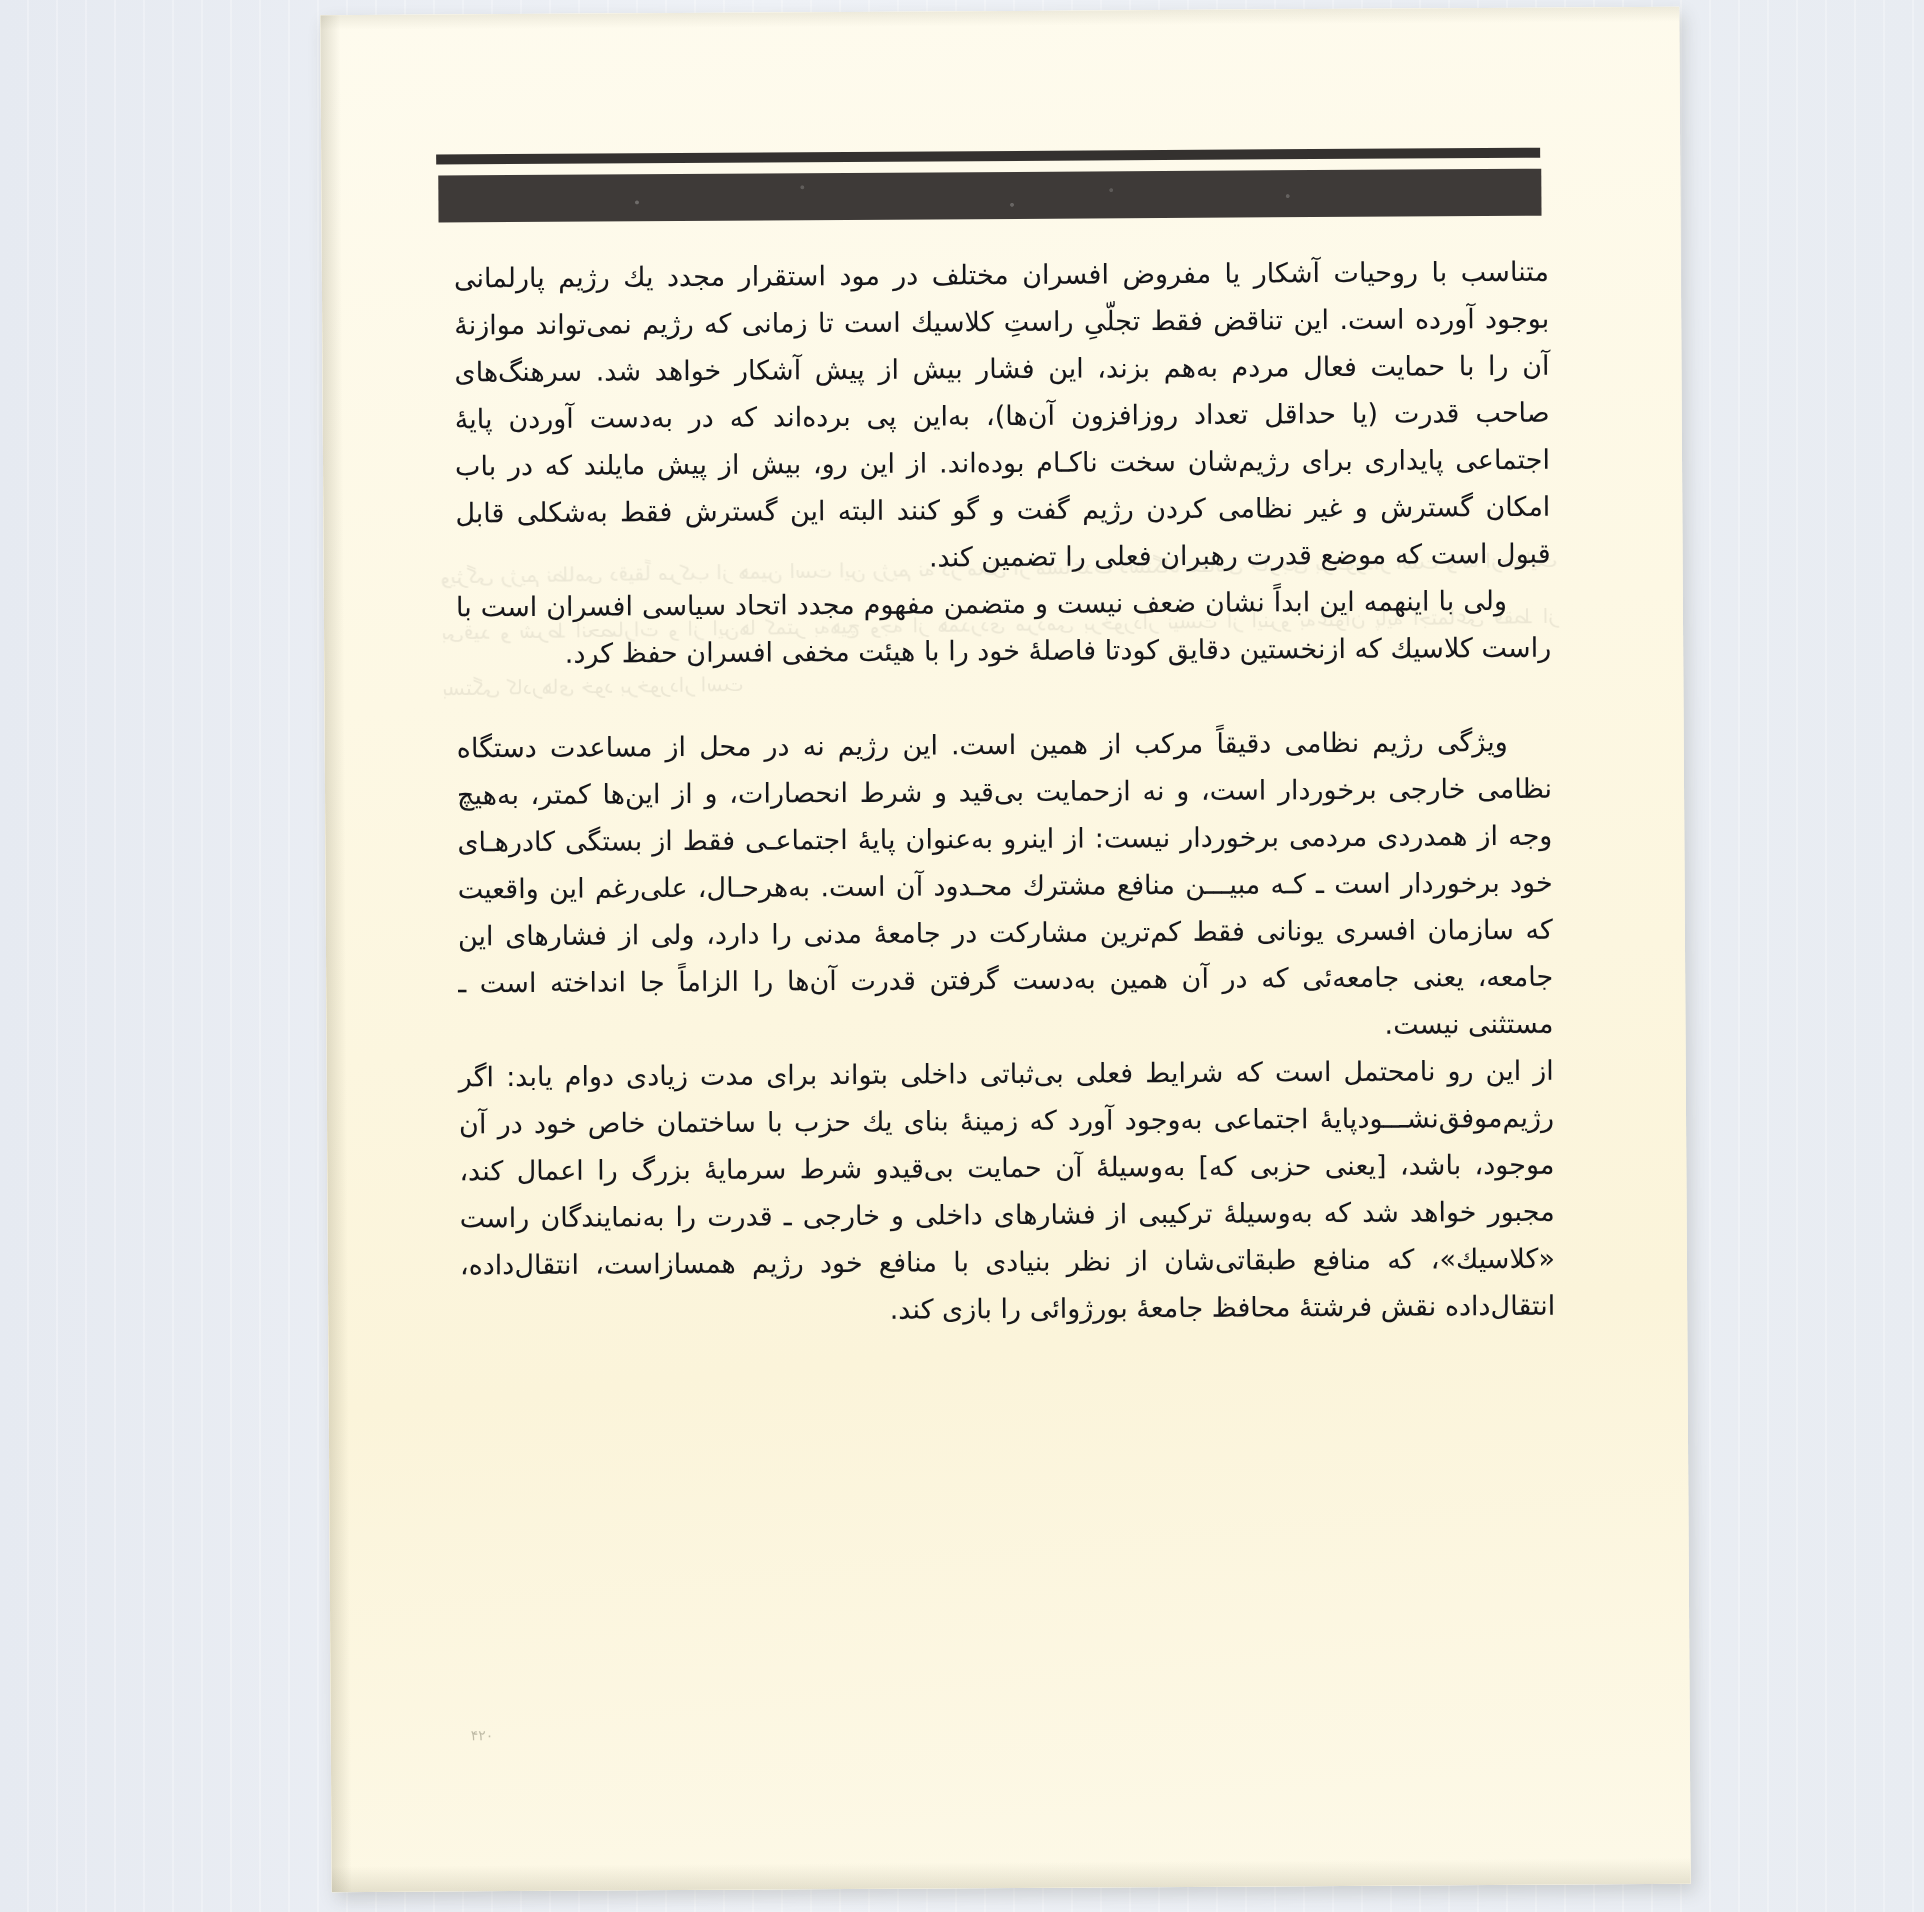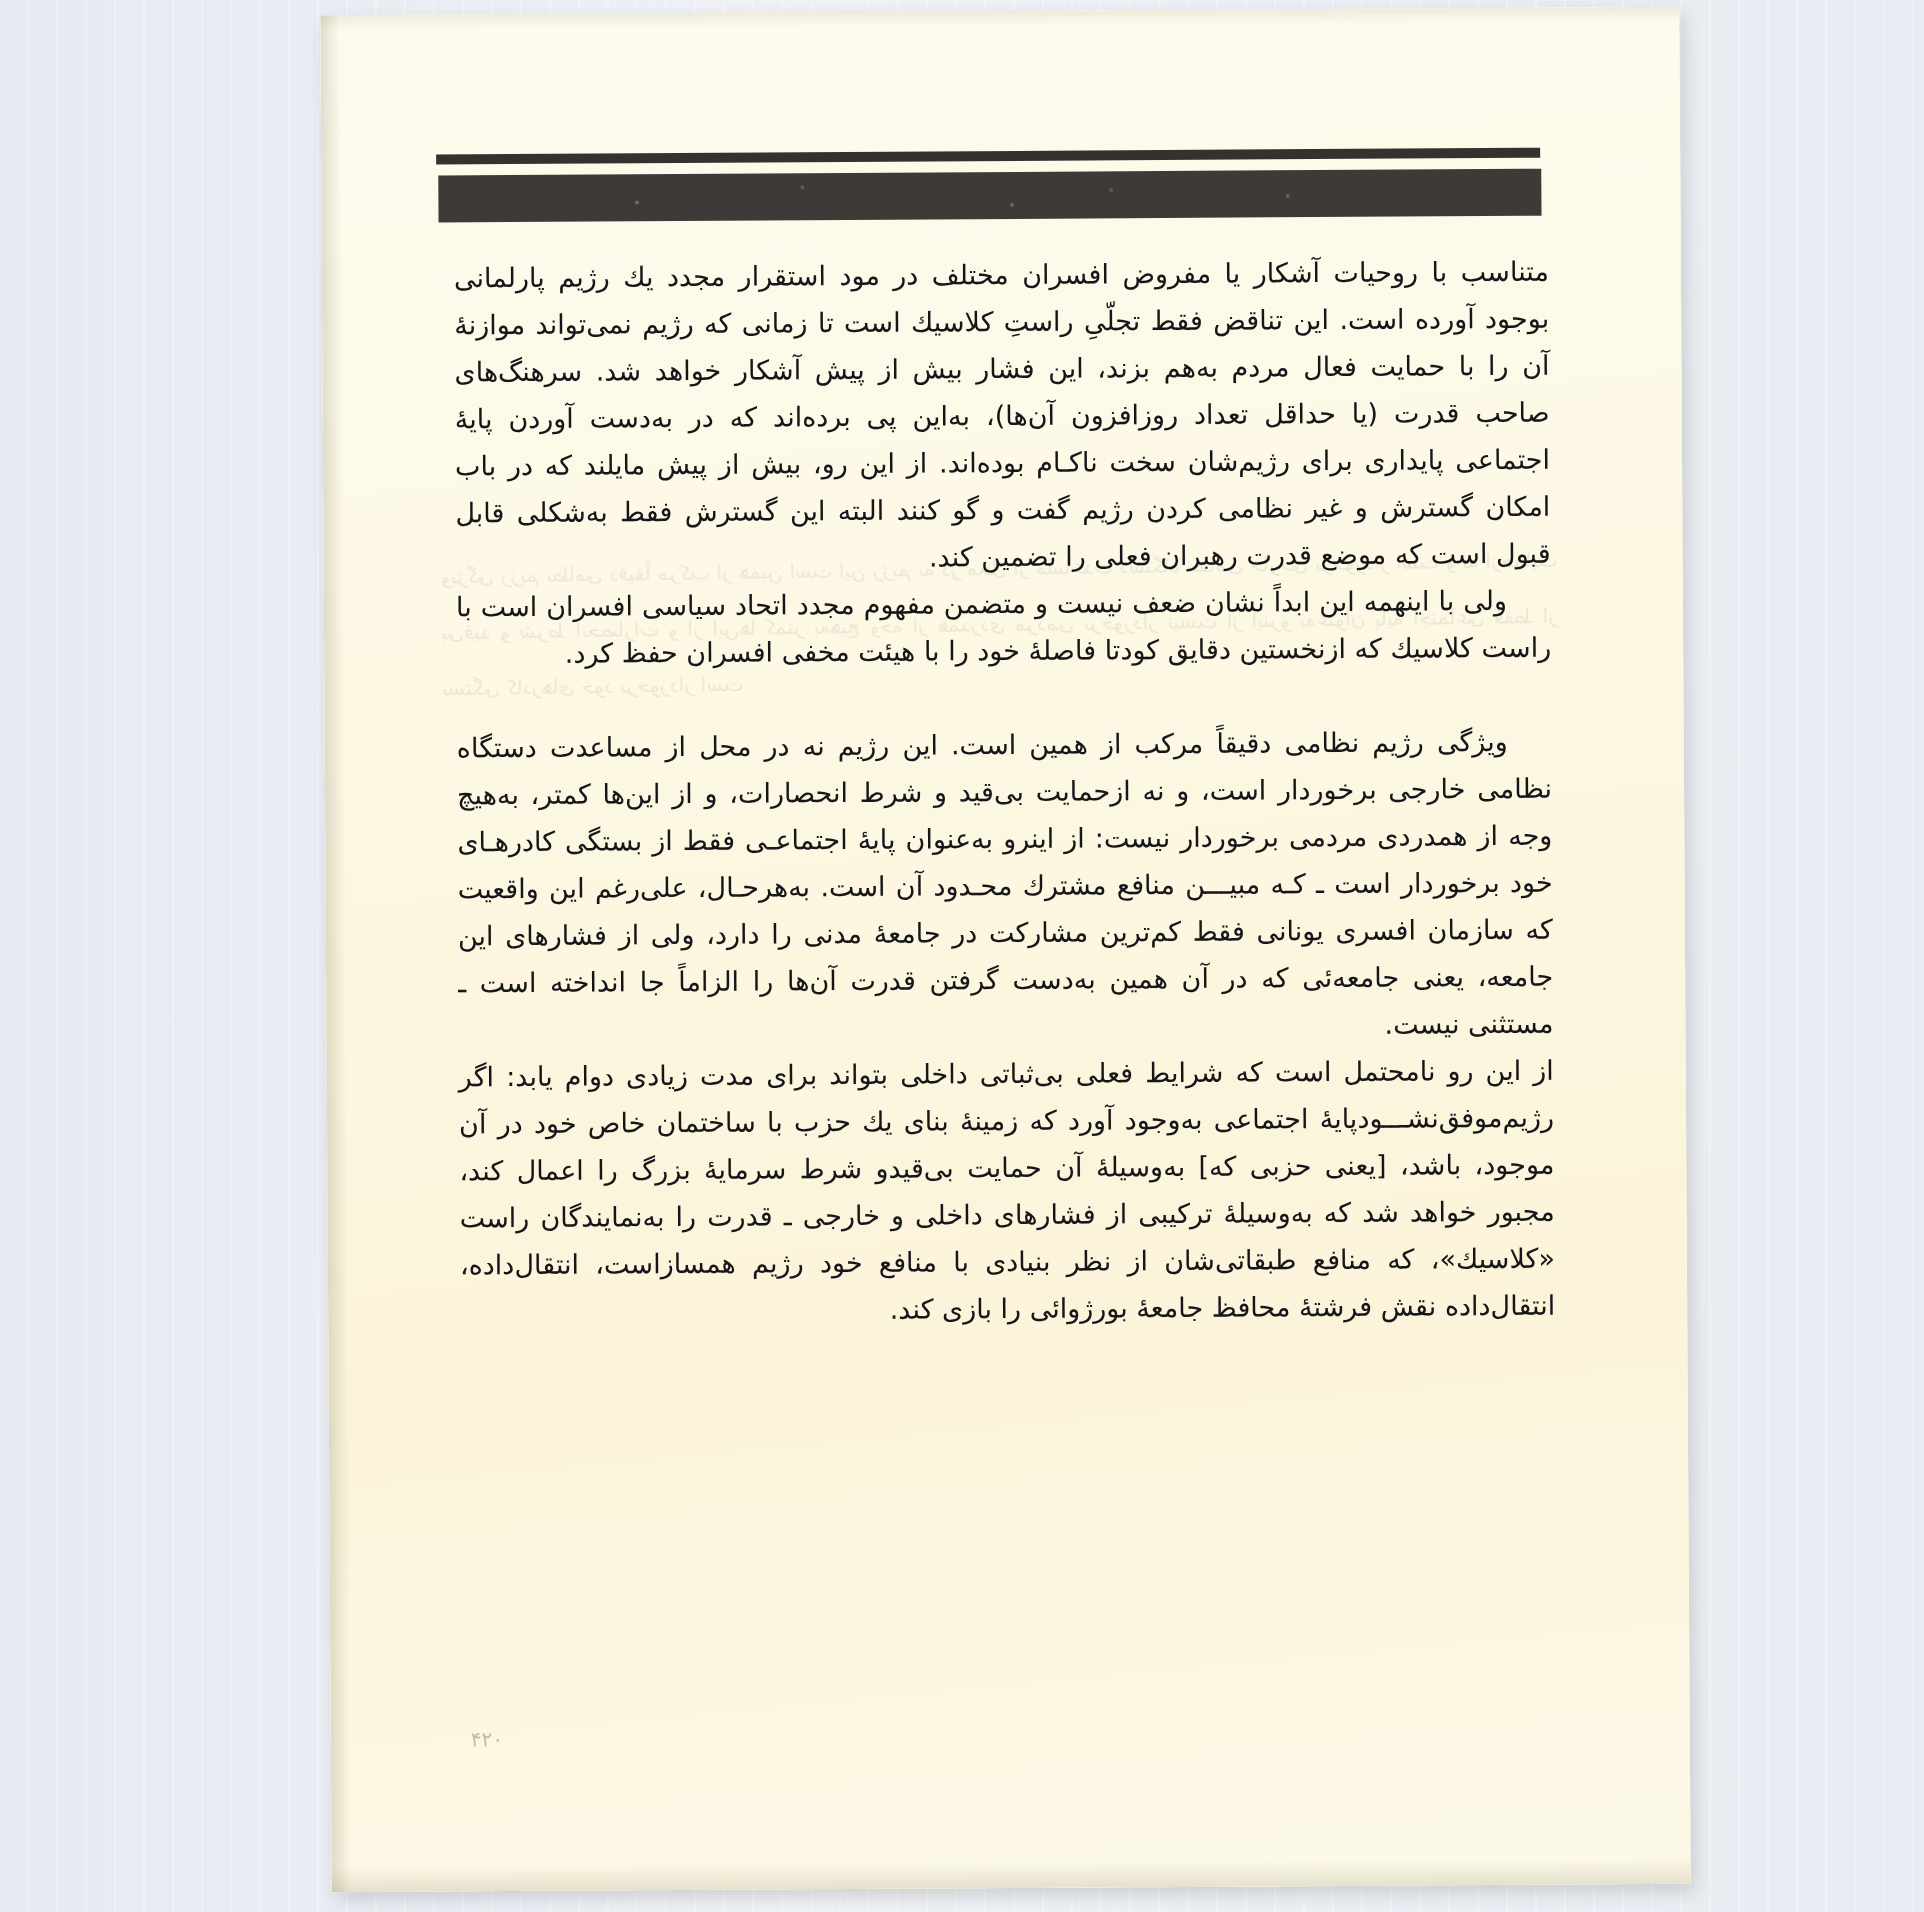--- a/index.html
+++ b/index.html
@@ -111,21 +111,21 @@
   .para.indent { text-indent: 44px; }
   .gap { height: 47px; }
 
   
   .text-col { text-shadow: 0.2px 0.2px 0 rgba(0,0,0,0.12); }
 
   .folio {
     position: absolute;
     left: 140px;
     top: 1713px;
-    font-size: 20px;
+    font-size: 14px;
     color: #8d8a76;
     opacity: 0.55;
     letter-spacing: 0.8px;
   }
 
   
   .edge-left {
     position: absolute;
     left: 0; top: 0; bottom: 0; width: 19.6px;
     background: linear-gradient(90deg, rgba(120,115,90,0.22), rgba(120,115,90,0));

